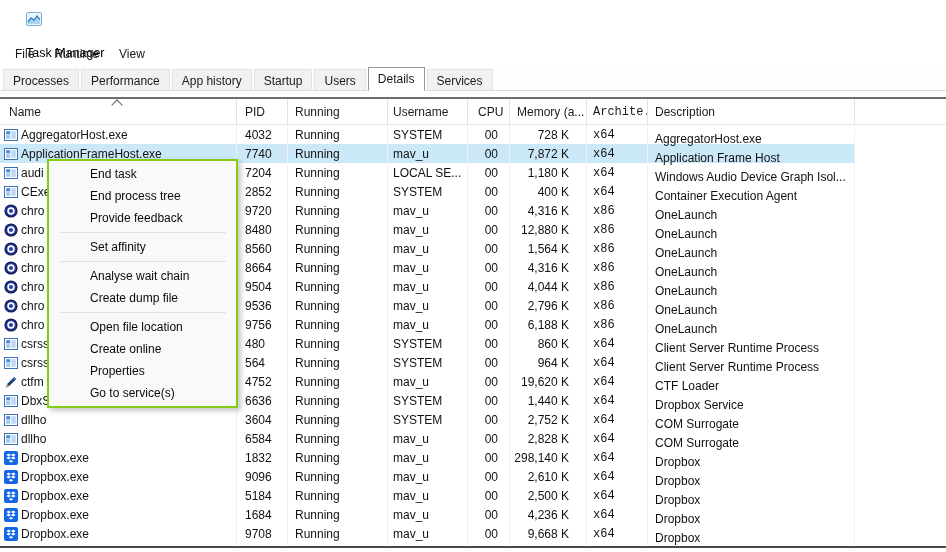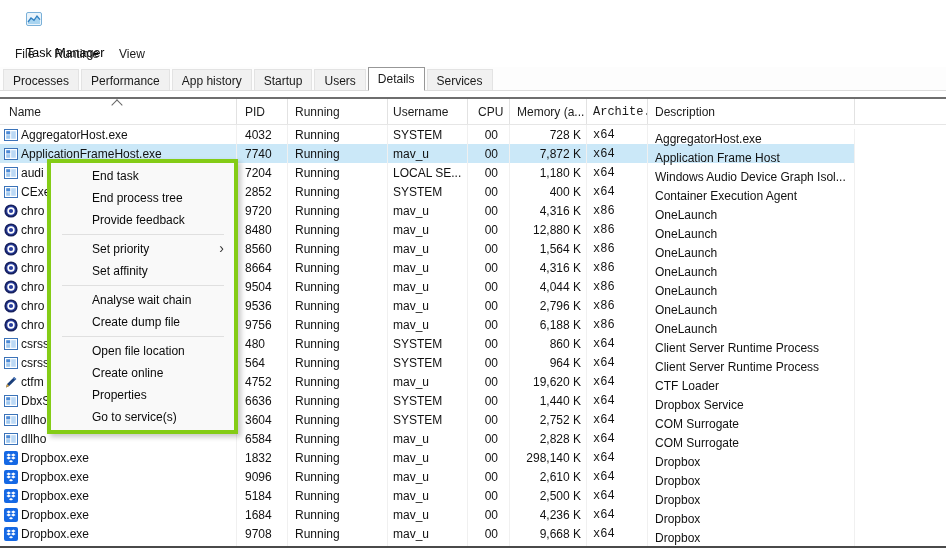--- a/index.html
+++ b/index.html
@@ -24,31 +24,31 @@
   .rows{position:absolute;left:0;top:125px;width:946px;height:427px;overflow:hidden;}
   .row{display:flex;height:19px;align-items:center;width:946px;}
   .row.selected{background:#cbe8f8;}
   .row.selected .cell.c8{background:#ffffff;}
   .cell{flex:none;box-sizing:border-box;height:100%;display:flex;align-items:center;white-space:nowrap;overflow:hidden;border-right:1px solid #f0f0f0;}
   .c0{width:237px;padding-left:4px;gap:3px;}
   .c1{width:51px;padding-left:8px;}
   .c2{width:100px;padding-left:7px;}
   .c3{width:80px;padding-left:5px;}
   .c4{width:42px;justify-content:flex-end;padding-right:11px;}
-  .c5{width:77px;justify-content:flex-end;padding-right:5px;}
+  .c5{width:77px;justify-content:flex-end;padding-right:17px;}
   .c6{width:61px;padding-left:6px;font-family:Liberation Mono, monospace;}
   .c7{width:207px;padding-left:7px;margin-top:8px;}
   .c8{width:91px;border-right:none;}
   .hcell.c0{padding-left:9px;}
   .hcell.c4{justify-content:flex-start;padding-left:10px;padding-right:0;}
   .hcell.c5{justify-content:flex-start;padding-left:7px;padding-right:0;}
   .proc-icon{flex:none;width:14px;height:14px;display:inline-flex;}
   .sort-chevron{position:absolute;left:113px;top:101px;width:7px;height:7px;border-left:1.4px solid #666;border-top:1.4px solid #666;transform:rotate(45deg);}
   
-  .context-menu{position:absolute;left:47px;top:159px;width:191px;background:#f9f9f9;border:4px solid #84cc16;box-shadow:3px 3px 5px rgba(0,0,0,0.22);padding:2px 0;box-sizing:border-box;z-index:10;}
+  .context-menu{position:absolute;left:47px;top:159px;width:191px;background:#f9f9f9;border:2px solid #84cc16;box-shadow:3px 3px 5px rgba(0,0,0,0.22);padding:2px 0;box-sizing:border-box;z-index:10;}
   .menu-entry{height:22px;display:flex;align-items:center;padding-left:41px;padding-right:6px;color:#0a0a0a;position:relative;}
   .menu-separator{height:1px;background:#e0e0e0;margin:3px 10px 3px 11px;}
   .submenu-arrow{position:absolute;right:10px;top:2px;font-size:14px;color:#333;}
   .bottom-dark-line{position:absolute;left:0;top:546px;width:946px;height:2px;background:#4a4a4a;z-index:5;}
   .bottom-white{position:absolute;left:0;top:548px;width:946px;height:4px;background:#ffffff;z-index:5;}
 </style>
 </head>
 <body>
 
 <div class="titlebar">
@@ -593,21 +593,20 @@
       <div class="cell c7">Dropbox</div>
       <div class="cell c8"></div>
     </div>
   </div>
 
 <div class="context-menu">
     <div class="menu-entry">End task</div>
     <div class="menu-entry">End process tree</div>
     <div class="menu-entry">Provide feedback</div>
     <div class="menu-separator"></div>
-    <div class="menu-entry">Set priority<span class="submenu-arrow">›</span></div>
     <div class="menu-entry">Set affinity</div>
     <div class="menu-separator"></div>
     <div class="menu-entry">Analyse wait chain</div>
     <div class="menu-entry">Create dump file</div>
     <div class="menu-separator"></div>
     <div class="menu-entry">Open file location</div>
     <div class="menu-entry">Create online</div>
     <div class="menu-entry">Properties</div>
     <div class="menu-entry">Go to service(s)</div>
   </div>

